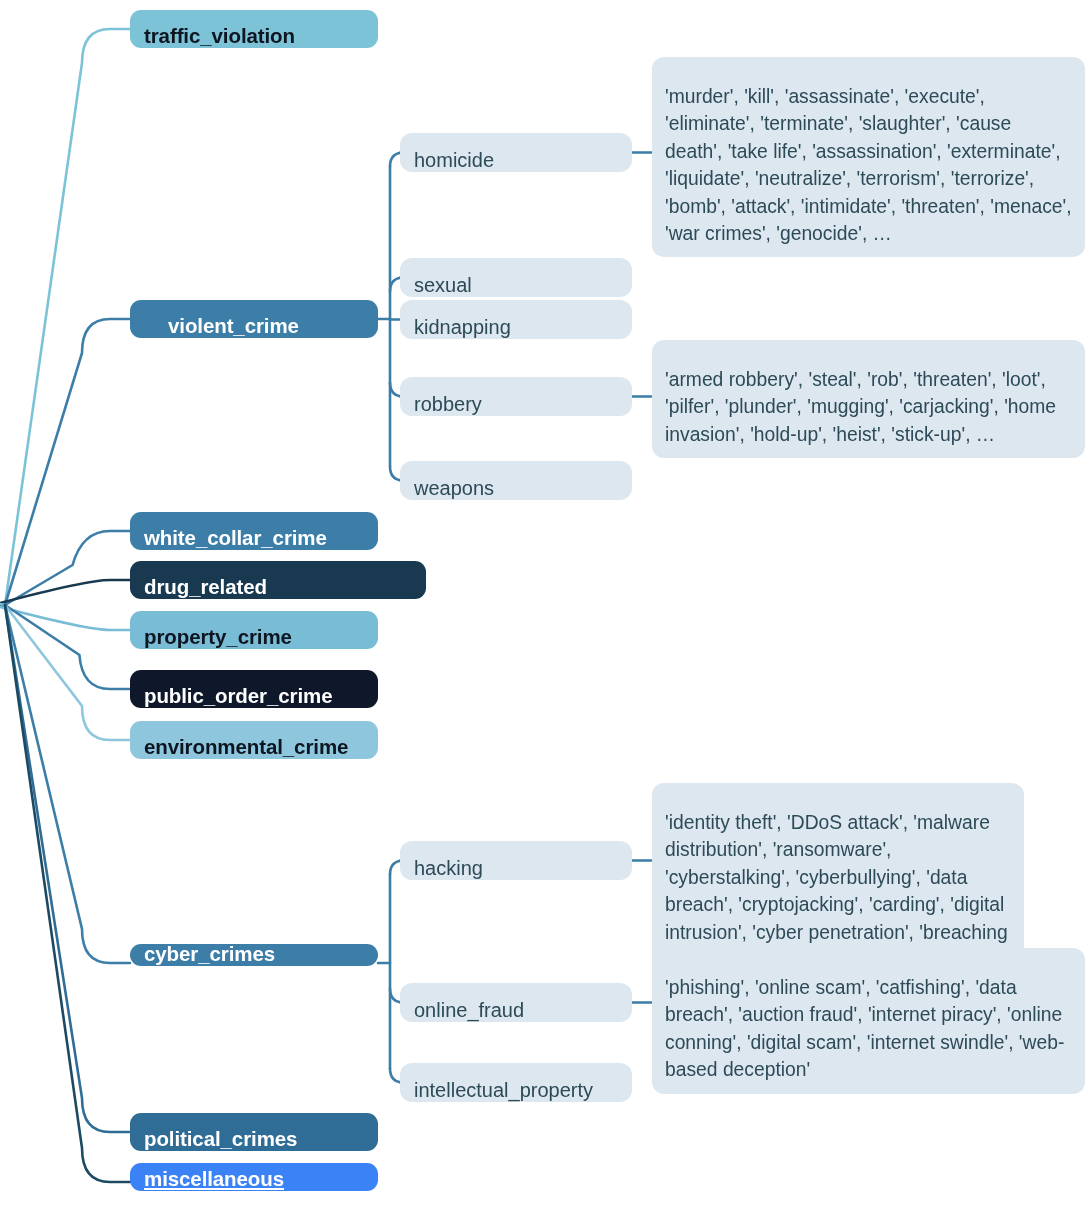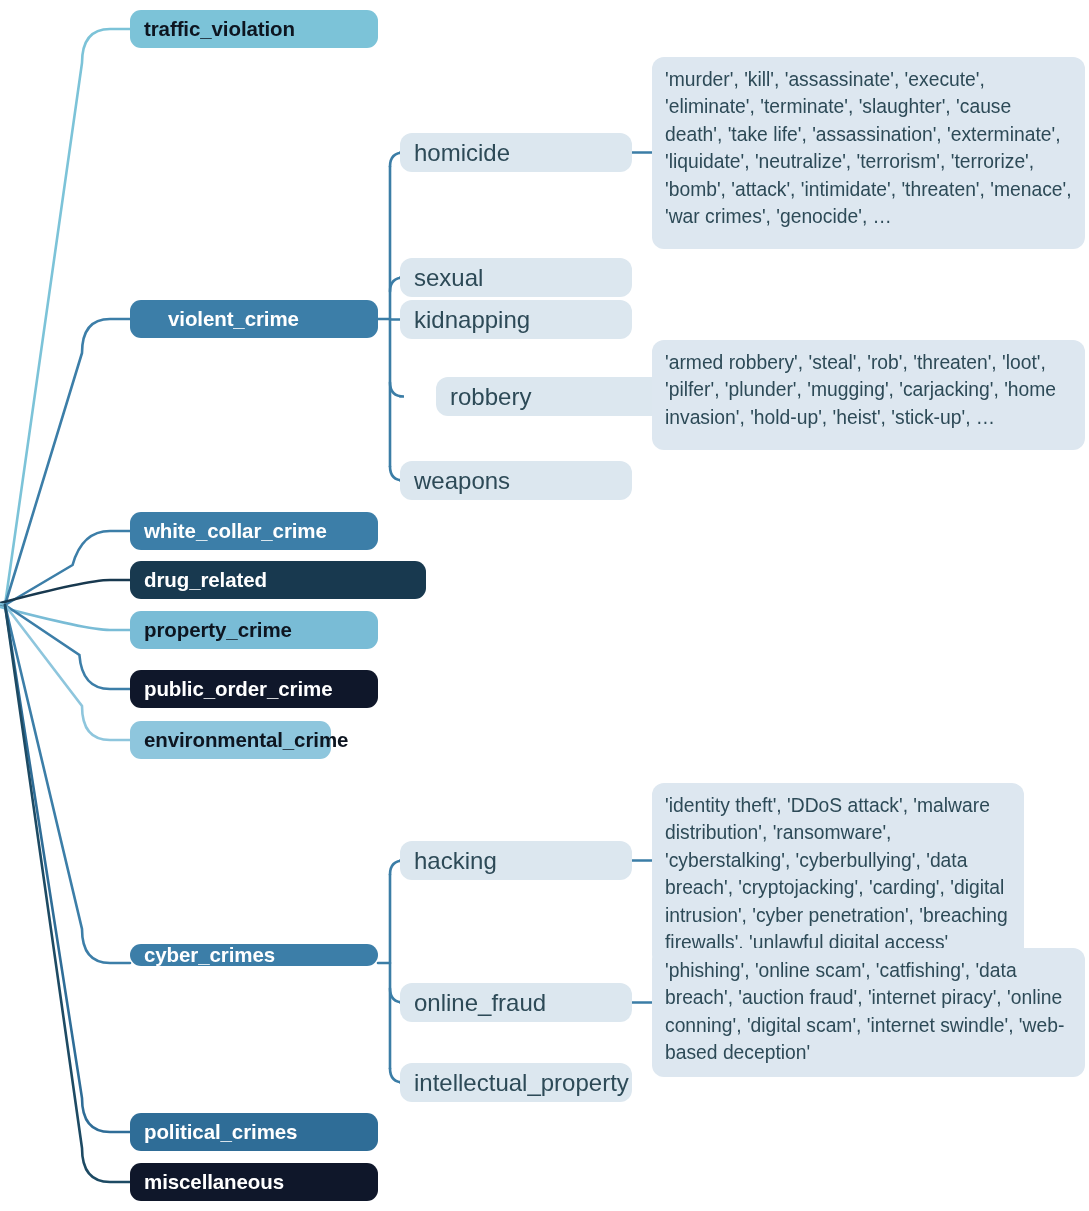--- a/index.html
+++ b/index.html
@@ -19,46 +19,46 @@
     position: absolute;
     left: 0; top: 0;
     width: 1089px;
     height: 1211px;
     pointer-events: none;
   }
   .node {
     position: absolute;
     box-sizing: border-box;
     display: flex;
-    align-items: center;
+    align-items: flex-end;
     border-radius: 11px;
     padding: 0 14px;
     white-space: nowrap;
   }
   .node.l1 {
     font-size: 20.5px;
     font-weight: bold;
     letter-spacing: -0.1px;
   }
   .node.l2 {
-    font-size: 24px;
+    font-size: 20px;
     font-weight: normal;
     color: #2d4a57;
     background: #dce7ef;
     border-radius: 12px;
   }
   .leafbox {
     position: absolute;
     box-sizing: border-box;
     background: #dde7f0;
     border-radius: 12px;
     color: #2d4a57;
     font-size: 19.3px;
     line-height: 27.4px;
-    padding: 9px 13px 10px 13px;
+    padding: 26px 13px 10px 13px;
     font-family: "Liberation Sans", sans-serif;
   }
 </style>
 </head>
 <body>
 
 <div id="canvas">
 
   <svg id="edges" viewBox="0 0 1089 1211" width="1089" height="1211" xmlns="http://www.w3.org/2000/svg">
       <path d="M 5 605 L 82 63 Q 82 29 110 29 L 130 29" fill="none" stroke="#7cc3d8" stroke-width="2.6" stroke-linecap="round"></path>
@@ -101,44 +101,44 @@
       </div>
       <div class="node l1" style="left: 130px; top: 561px; width: 296px; height: 38px; background: rgb(24, 57, 79); color: rgb(255, 255, 255);">
         <span>drug_related</span>
       </div>
       <div class="node l1" style="left: 130px; top: 611px; width: 248px; height: 38px; background: rgb(121, 188, 214); color: rgb(13, 21, 32);">
         <span>property_crime</span>
       </div>
       <div class="node l1" style="left: 130px; top: 670px; width: 248px; height: 38px; background: #0f172a; color: rgb(255, 255, 255);">
         <span>public_order_crime</span>
       </div>
-      <div class="node l1" style="left: 130px; top: 721px; width: 201px; height: 38px; background: rgb(142, 198, 221); color: rgb(13, 21, 32);">
+      <div class="node l1" style="left: 130px; top: 721px; width: 248px; height: 38px; background: rgb(142, 198, 221); color: rgb(13, 21, 32);">
         <span>environmental_crime</span>
       </div>
       <div class="node l1" style="left: 130px; top: 944px; width: 248px; height: 22px; background: rgb(60, 126, 168); color: rgb(255, 255, 255);">
         <span>cyber_crimes</span>
       </div>
       <div class="node l1" style="left: 130px; top: 1113px; width: 248px; height: 38px; background: rgb(47, 109, 151); color: rgb(255, 255, 255);">
         <span>political_crimes</span>
       </div>
-      <div class="node l1" style="left: 130px; top: 1163px; width: 248px; height: 38px; background: #0f172a; color: rgb(255, 255, 255);">
+      <div class="node l1" style="left: 130px; top: 1163px; width: 248px; height: 28px; background: #3b82f6; color: rgb(255, 255, 255); text-decoration: underline;">
         <span>miscellaneous</span>
       </div>
     </div>
   <div id="nodes-l2">
       <div class="node l2" style="left: 400px; top: 133px; width: 232px; height: 39px;">
         <span>homicide</span>
       </div>
       <div class="node l2" style="left: 400px; top: 258px; width: 232px; height: 39px;">
         <span>sexual</span>
       </div>
       <div class="node l2" style="left: 400px; top: 300px; width: 232px; height: 39px;">
         <span>kidnapping</span>
       </div>
-      <div class="node l2" style="left: 400px; top: 377px; width: 232px; height: 39px; margin-left: 36px;">
+      <div class="node l2" style="left: 400px; top: 377px; width: 232px; height: 39px;">
         <span>robbery</span>
       </div>
       <div class="node l2" style="left: 400px; top: 461px; width: 232px; height: 39px;">
         <span>weapons</span>
       </div>
       <div class="node l2" style="left: 400px; top: 841px; width: 232px; height: 39px;">
         <span>hacking</span>
       </div>
       <div class="node l2" style="left: 400px; top: 983px; width: 232px; height: 39px;">
         <span>online_fraud</span>

